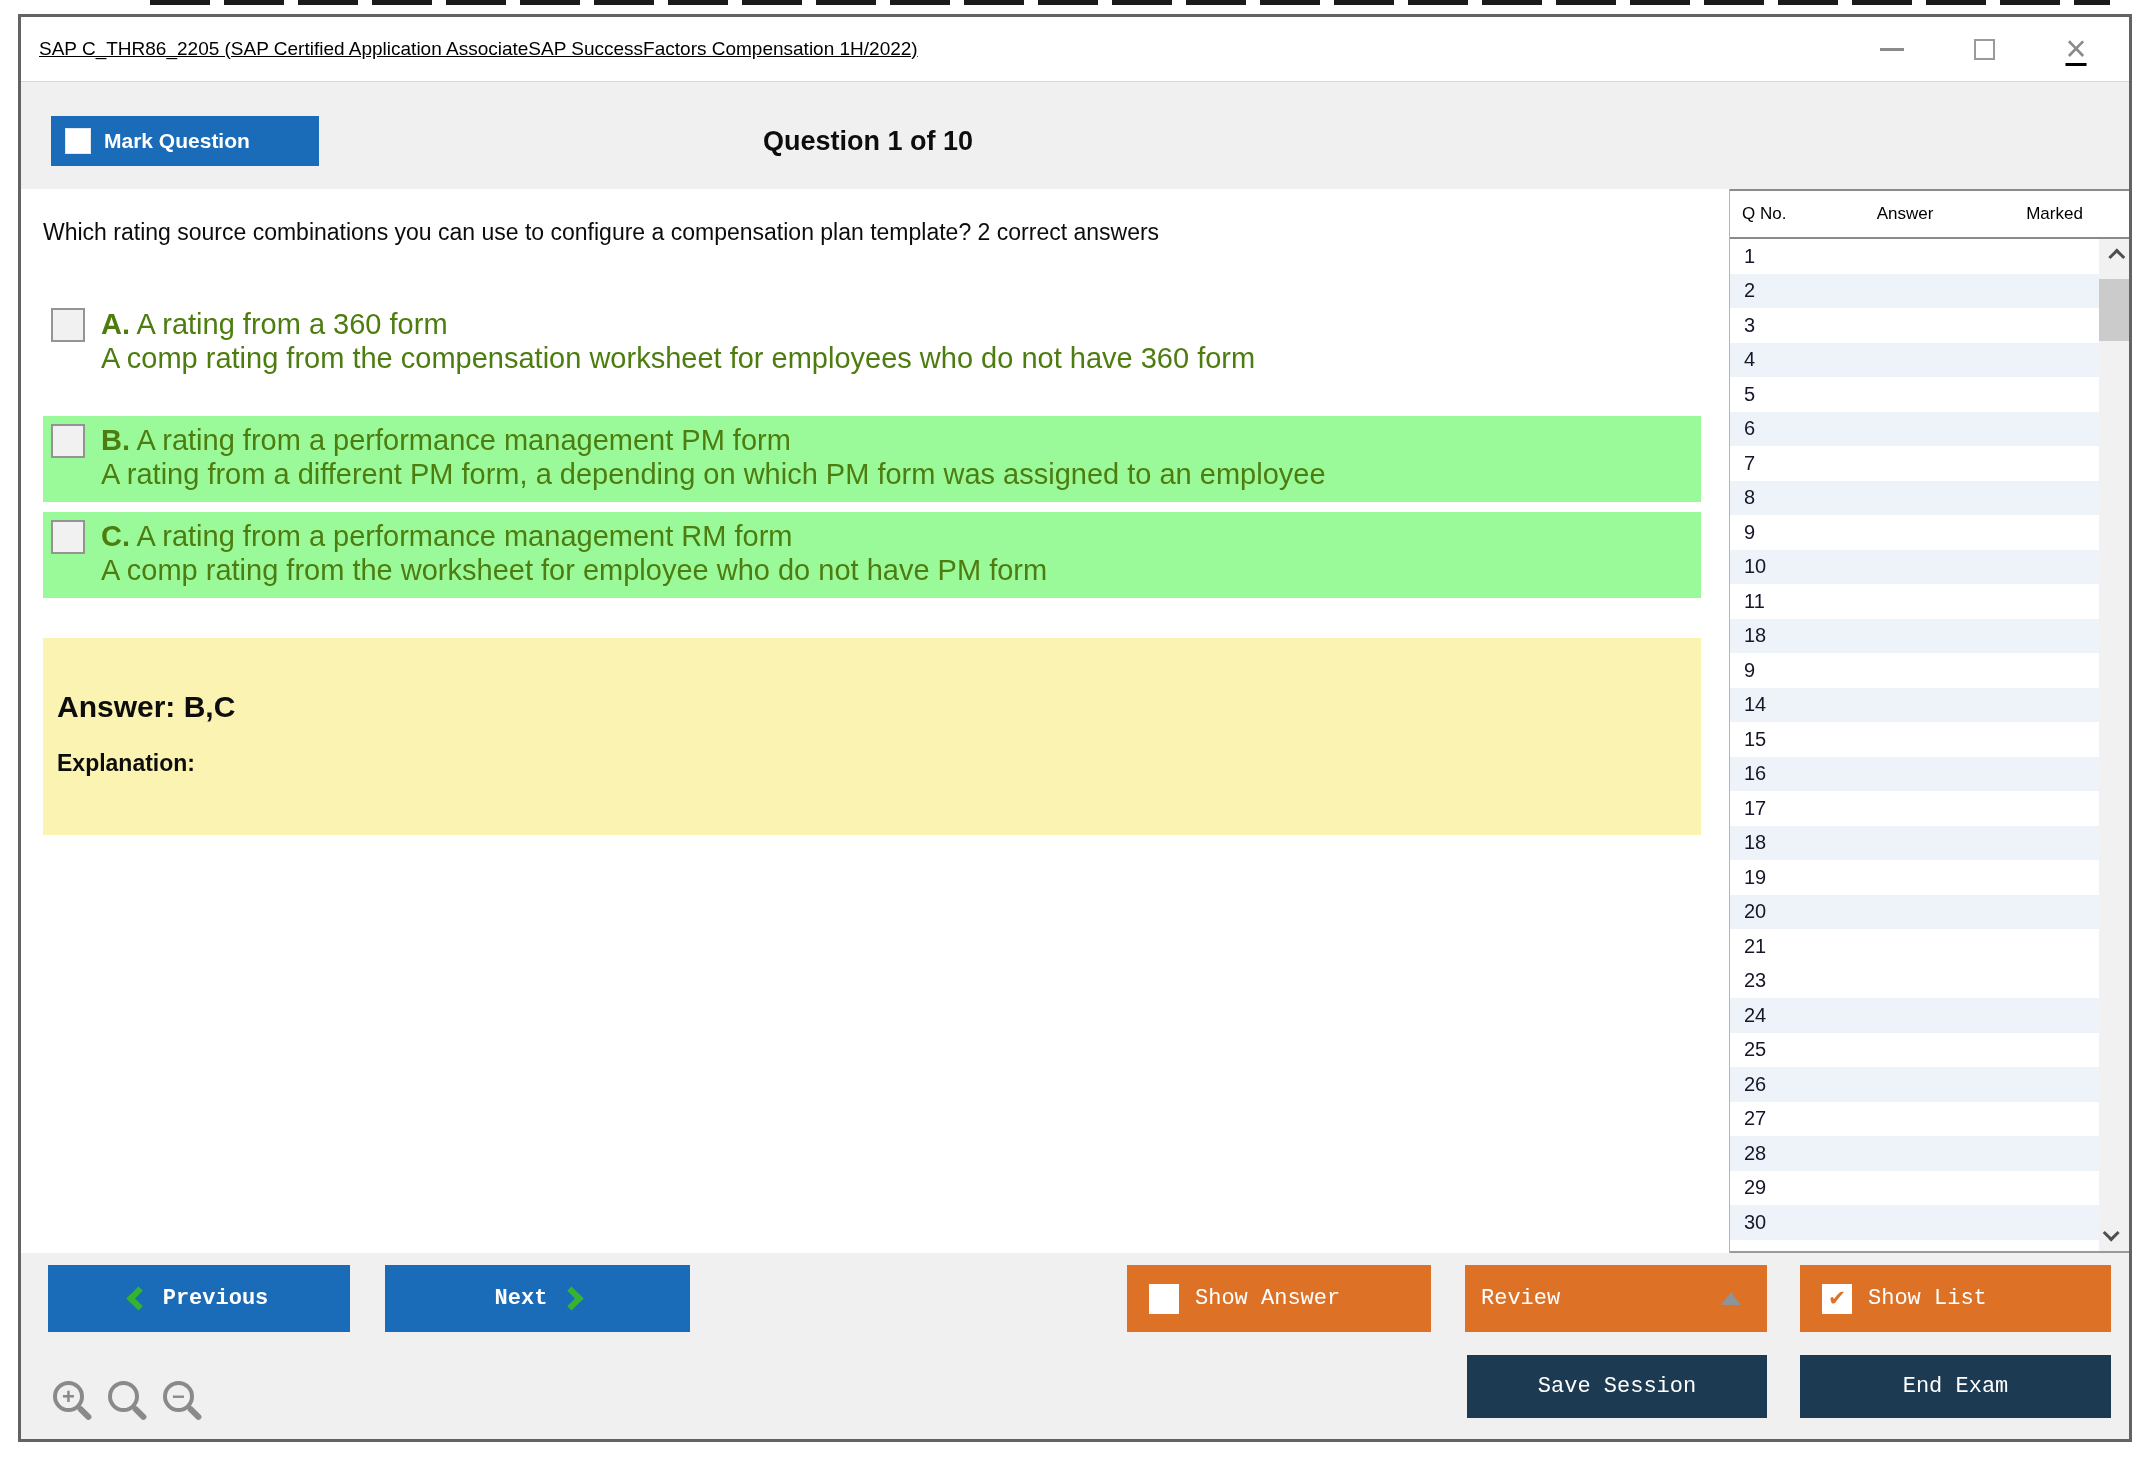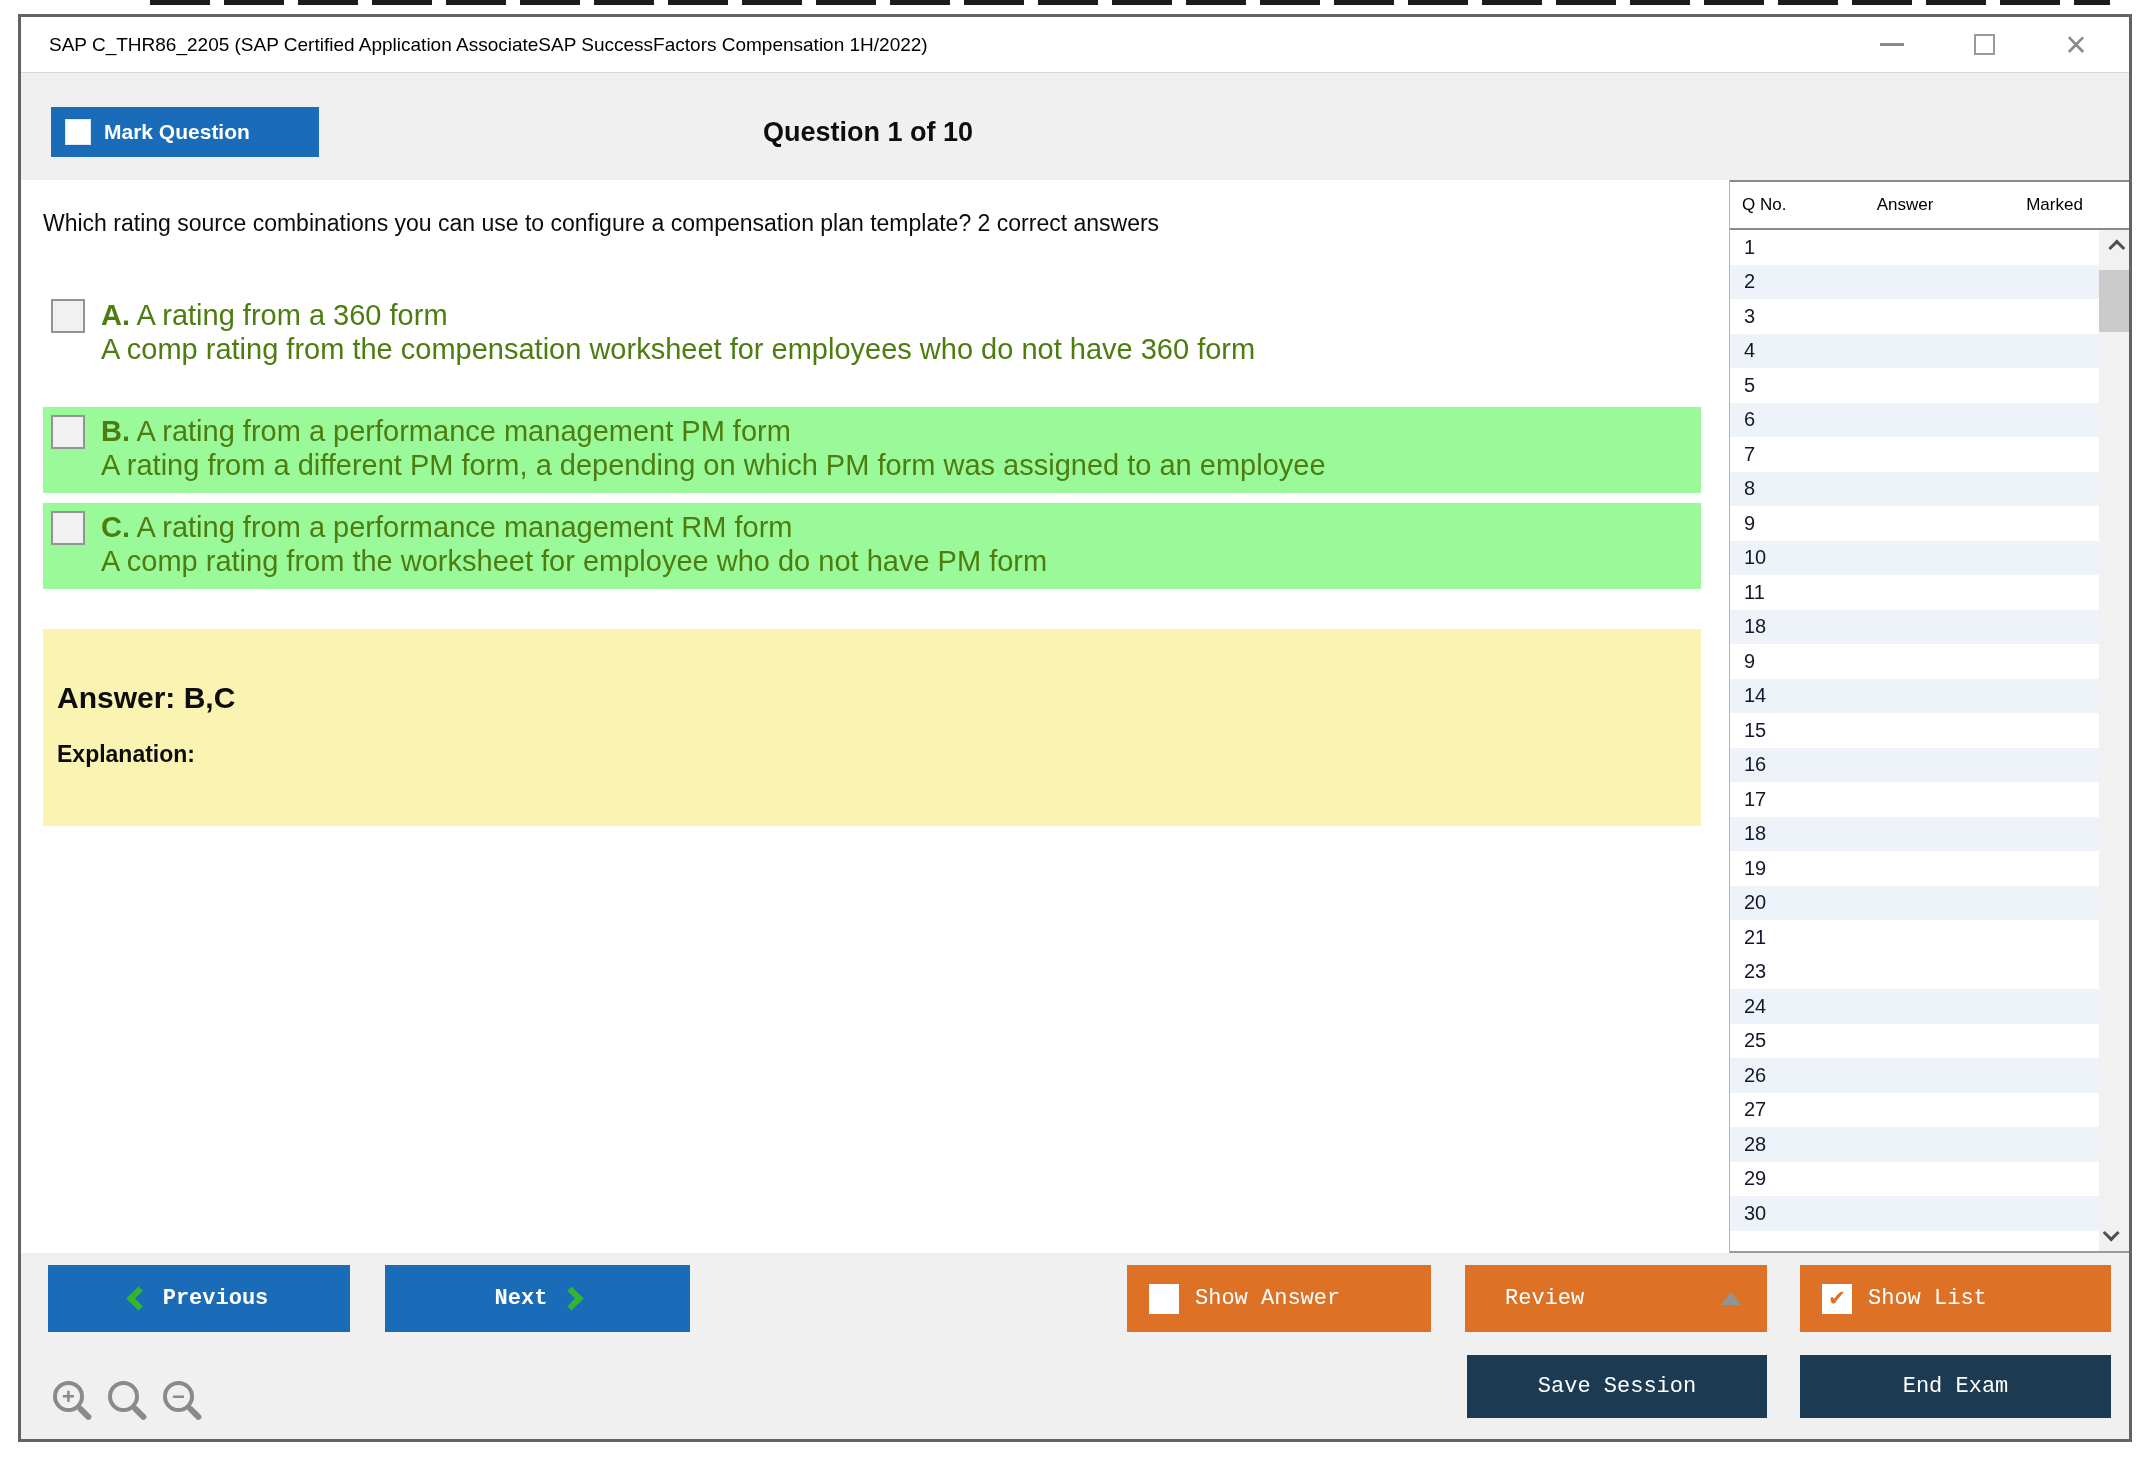--- a/index.html
+++ b/index.html
@@ -6,22 +6,22 @@
   html,body { width:2150px; height:1470px; background:#ffffff;
     font-family:"Liberation Sans", sans-serif; overflow:hidden; position:relative; }
 
   .edge-artifact { position:absolute; top:0; left:150px; right:40px; height:5px;
     background:repeating-linear-gradient(90deg,#1b1b1b 0 60px,#ffffff 60px 74px); }
 
   .window { position:absolute; left:18px; top:14px; width:2114px; height:1428px;
     border:3px solid #636363; background:#f0f0f0; display:flex; flex-direction:column; }
 
   
-  .titlebar { height:56px; background:#ffffff; border-bottom:1px solid #d8d8d8;
-    display:flex; align-items:center; padding-left:28px; flex:0 0 auto; }
+  .titlebar { height:65px; background:#ffffff; border-bottom:1px solid #d8d8d8;
+    display:flex; align-items:center; padding-left:18px; flex:0 0 auto;text-decoration:underline; }
   .title { font-size:19px; color:#000; flex:1; white-space:nowrap; overflow:hidden; }
   .controls { display:flex; align-items:center; gap:58px; padding-right:36px; }
   .ctrl { width:34px; height:34px; display:flex; align-items:center; justify-content:center; cursor:default; }
   .min-glyph { width:24px; height:3px; background:#8a8a8a; }
   .max-glyph { width:21px; height:21px; border:2px solid #9a9a9a; }
   .close-glyph { font-size:36px; color:#8a8a8a; line-height:34px; font-weight:400; }
 
   
   .band { height:95px; background:#f0f0f0; position:relative; flex:0 0 auto;margin-top:12px; }
   .mark-btn { position:absolute; left:30px; top:22px; width:268px; height:50px;
@@ -78,21 +78,21 @@
   
   .toolbar { flex:0 0 186px; background:#f0f0f0; position:relative; }
   .tbtn { position:absolute; display:flex; align-items:center; justify-content:center;
     gap:16px; cursor:pointer; color:#ffffff; font-size:22px;font-family:Liberation Mono, monospace; }
   .blue { background:#1a6cb8; font-weight:bold; }
   .orange { background:#dd7227; }
   .navy { background:#1c3a52; }
   .btn-prev { left:27px; top:12px; width:302px; height:67px; }
   .btn-next { left:364px; top:12px; width:305px; height:67px; }
   .btn-show-answer { left:1106px; top:12px; width:304px; height:67px; justify-content:flex-start; padding-left:22px; }
-  .btn-review { left:1444px; top:12px; width:302px; height:67px; justify-content:flex-start; padding-left:40px; }
+  .btn-review { left:1444px; top:12px; width:302px; height:67px; justify-content:flex-start; padding-left:16px; }
   .btn-show-list { left:1779px; top:12px; width:311px; height:67px; justify-content:flex-start; padding-left:22px; }
   .btn-save { left:1446px; top:102px; width:300px; height:63px; }
   .btn-end { left:1779px; top:102px; width:311px; height:63px; }
 
   .chev-g { width:17px; height:17px; border-left:6px solid #35b52f; border-bottom:6px solid #35b52f; flex:0 0 auto; }
   .chev-g.left { transform:rotate(45deg); }
   .chev-g.right { transform:rotate(-135deg); }
 
   .cb-orange { width:30px; height:30px; background:#ffffff; flex:0 0 auto;
     display:flex; align-items:center; justify-content:center; }

